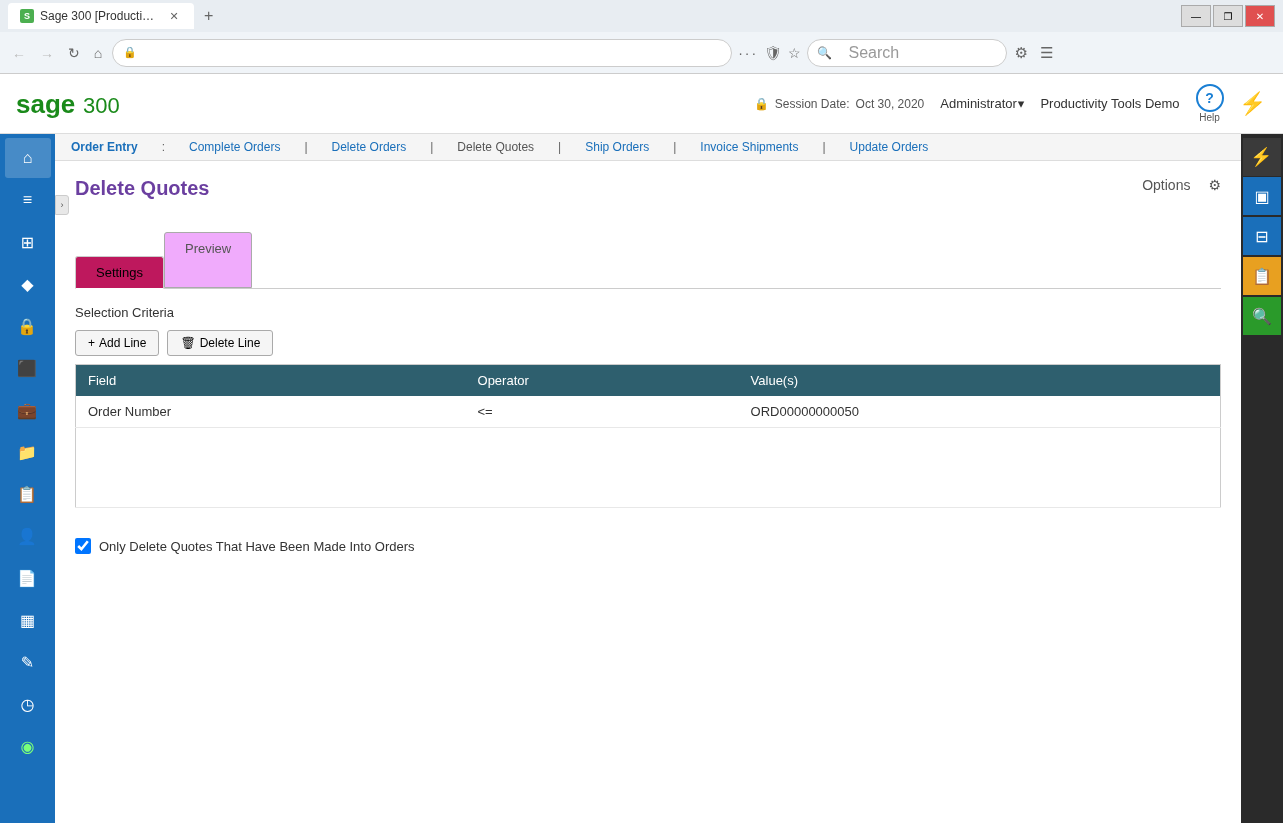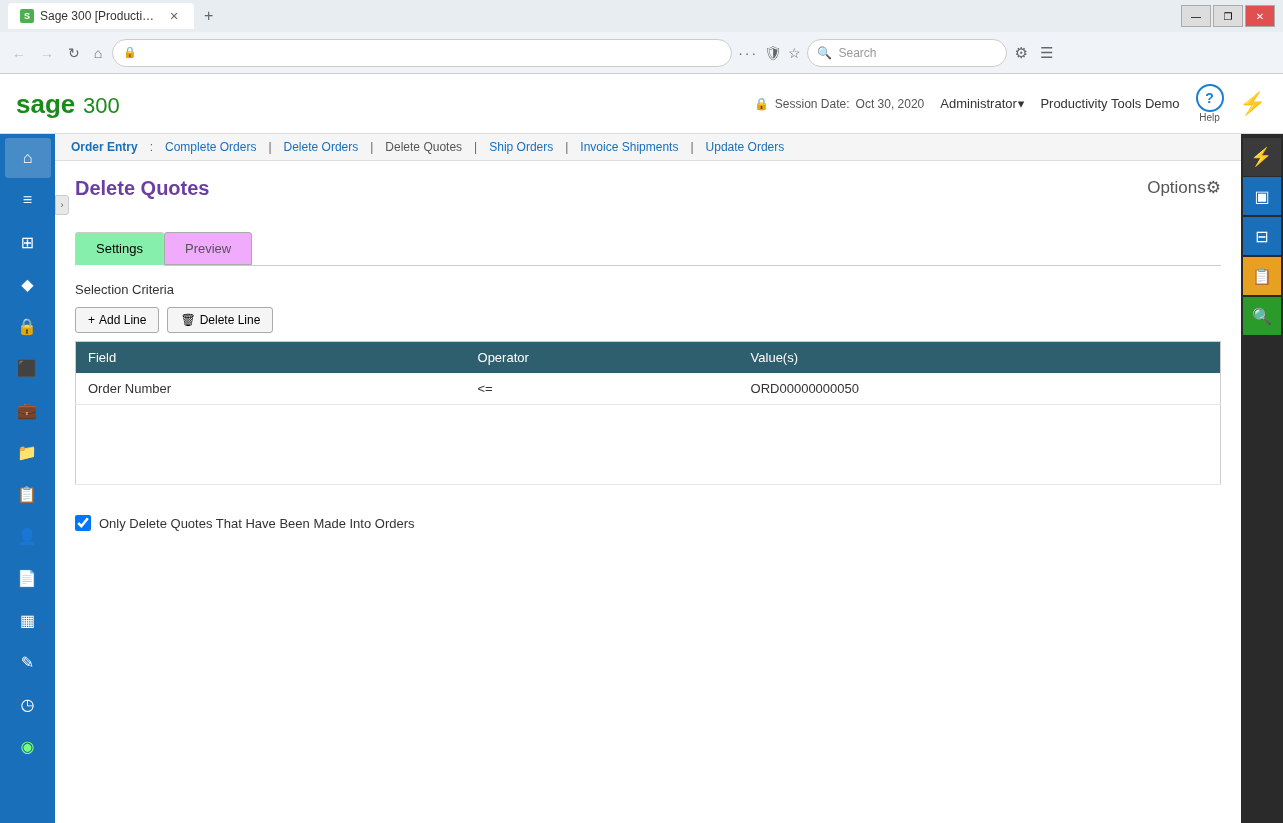--- a/index.html
+++ b/index.html
@@ -44,33 +44,33 @@
     .sage-body { display: flex; flex: 1; overflow: hidden; }
 
     
     .sidebar { width: 55px; background: #1a6fba; display: flex; flex-direction: column; align-items: center; padding-top: 4px; gap: 2px; }
     .sidebar-item { width: 46px; height: 40px; display: flex; align-items: center; justify-content: center; color: white; cursor: pointer; border-radius: 3px; }
     .sidebar-item:hover, .sidebar-item.active { background: rgba(255,255,255,0.2); }
     .sidebar-icon { font-size: 16px; }
 
     
     .main-content { flex: 1; display: flex; flex-direction: column; overflow: hidden; }
-    .breadcrumb-bar { background: #f5f5f5; border-bottom: 1px solid #ddd; padding: 6px 16px; display: flex; gap: 12px; font-size: 12px; flex-wrap: wrap; }
+    .breadcrumb-bar { background: #f5f5f5; border-bottom: 1px solid #ddd; padding: 6px 16px; display: flex; gap: 24px; font-size: 12px; flex-wrap: wrap; }
     .breadcrumb-module { color: #1a6fba; cursor: pointer; font-weight: bold; }
     .breadcrumb-sep { color: #666; }
     .breadcrumb-link { color: #1a6fba; cursor: pointer; }
     .breadcrumb-link.active-page { color: #555; }
 
     .page-area { padding: 16px 20px; flex: 1; overflow-y: auto; }
     .page-title { color: #6b3fa0; font-size: 20px; font-weight: bold; margin-bottom: 16px; }
-    .options-row { float: right; display: flex; align-items: center; gap: 0; color: #555; cursor: pointer; font-size: 17px; }
+    .options-row { float: right; display: flex; align-items: center; gap: 18px; color: #555; cursor: pointer; font-size: 14px; }
 
     .tabs { border-bottom: 1px solid #ccc; margin-bottom: 16px; display: flex; }
     .tab { padding: 8px 20px; cursor: pointer; border: 1px solid transparent; font-size: 13px; }
-    .tab.active { background: #86efac; border: 1px solid #ccc; border-bottom: 1px solid white; margin-bottom: -1px; border-radius: 3px 3px 0 0; }
+    .tab.active { background: #be185d; border: 1px solid #ccc; border-bottom: 1px solid white; margin-bottom: -1px; border-radius: 3px 3px 0 0; margin-top: 24px; }
     .tab.inactive { background: #f0abfc; color: #555; border: 1px solid #aaa; border-radius: 3px 3px 0 0; }
 
     .section-label { font-size: 13px; color: #333; margin-bottom: 10px; font-weight: normal; }
 
     .grid-toolbar { display: flex; gap: 8px; margin-bottom: 8px; }
     .grid-btn { display: flex; align-items: center; gap: 4px; padding: 5px 12px; border: 1px solid #aaa; background: #f5f5f5; cursor: pointer; font-size: 12px; border-radius: 3px; }
 
     .data-table { width: 100%; border-collapse: collapse; border: 1px solid #ccc; }
     .data-table th { background: #2e5f6e; color: white; text-align: left; padding: 8px 12px; font-size: 13px; font-weight: normal; }
     .data-table td { padding: 8px 12px; border-bottom: 1px solid #e8e8e8; font-size: 13px; color: #333; }
@@ -120,21 +120,21 @@
     <button class="nav-btn">↻</button>
     <button class="nav-btn">⌂</button>
     <div class="address-bar">
       <span class="lock-icon">🔒</span>
     </div>
     <span class="address-dots">···</span>
     <span style="font-size:14px;color:#666;">🛡</span>
     <span style="font-size:14px;color:#666;">☆</span>
     <div class="search-box">
       <span style="color:#888;font-size:12px;">🔍</span>
-      <span style="color:#999;font-size:12px;">Search</span>
+      <span style="color:#999;font-size:16px;margin-left:10px;">Search</span>
     </div>
     <div class="toolbar-icons">
       <span class="toolbar-icon" style="font-size:15px;color:#666;">⚙</span>
       <span class="toolbar-icon" style="font-size:15px;color:#666;">☰</span>
     </div>
   </div>
 </div>
 
 <div class="sage-app">
 

